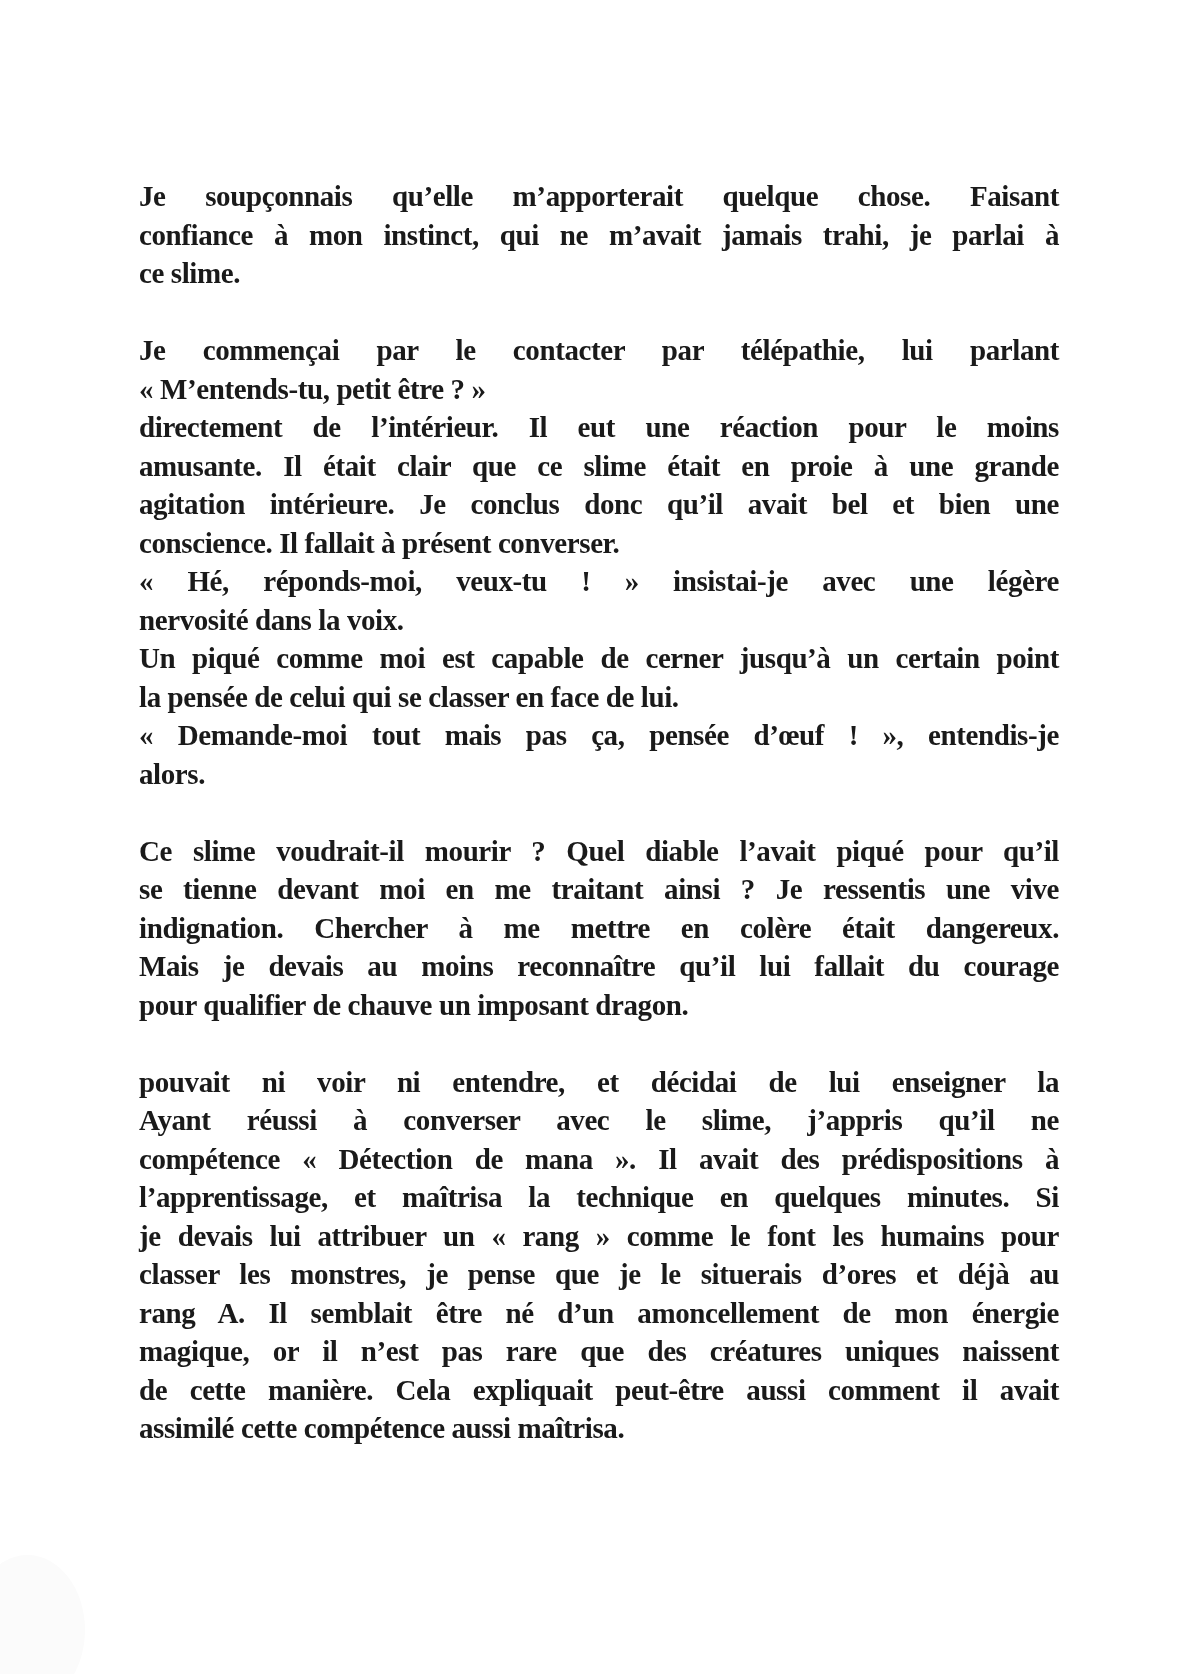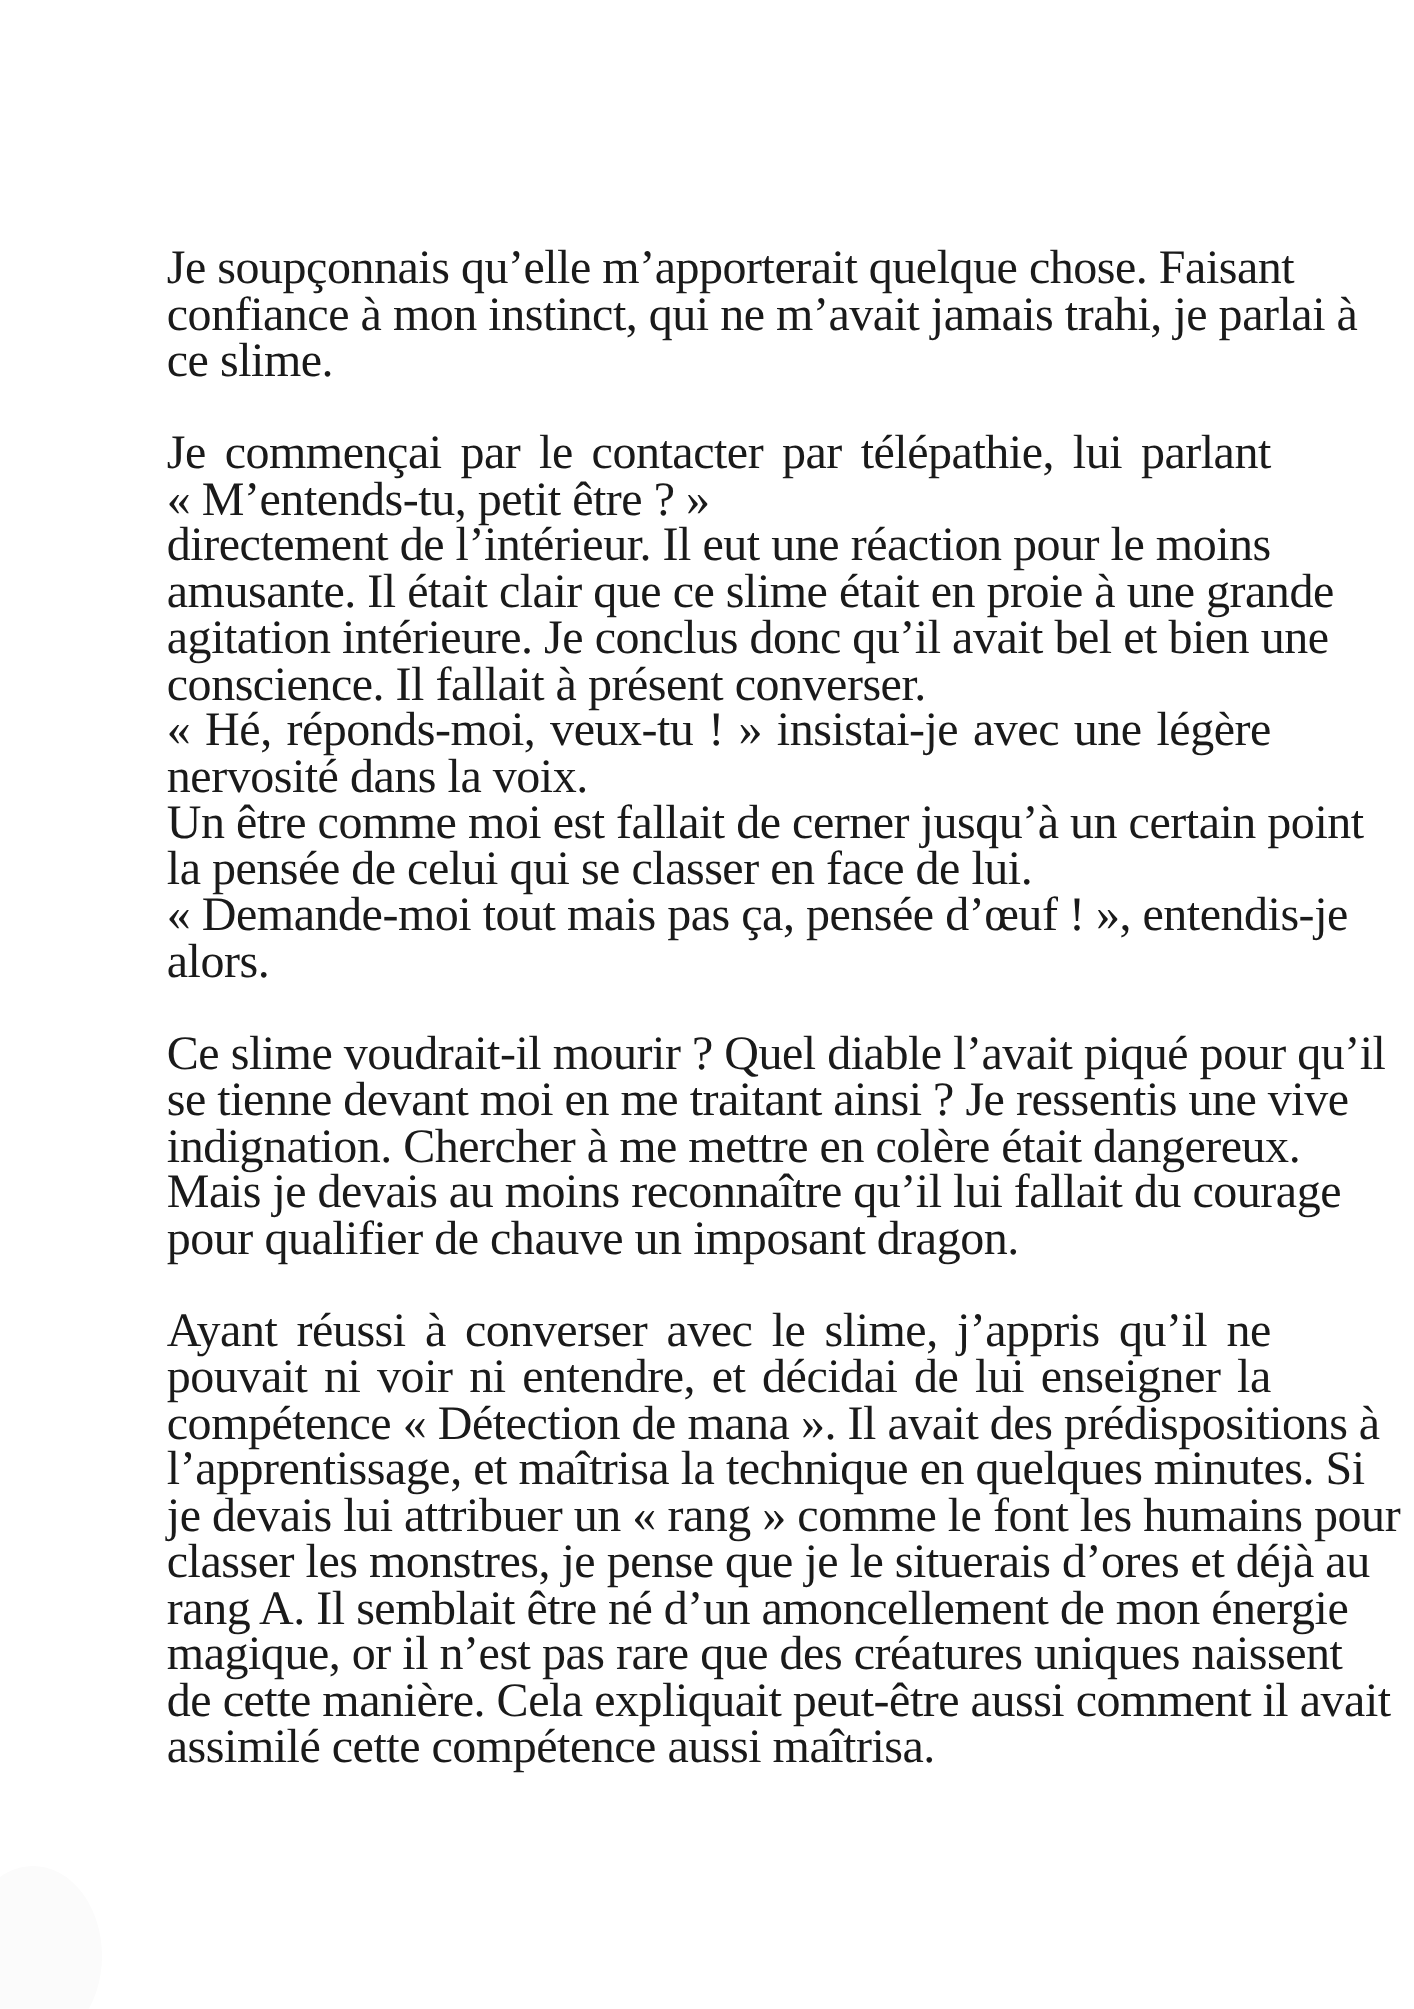--- a/index.html
+++ b/index.html
@@ -1,25 +1,26 @@
 <!DOCTYPE html>
 <html><head>
   <meta charset="utf-8">
   <style>
     html, body { margin: 0; padding: 0; background: #ffffff; }
     body { width: 1178px; height: 1674px; position: relative; overflow: hidden; }
     .page {
       position: absolute;
       left: 139px;
-      top: 204px;
+      top: 177px;
       width: 920px;
       font-family: "Liberation Serif", "DejaVu Serif", serif;
-      font-size: 40px;
+      font-size: 29px;
       color: #1a1a1a;
       letter-spacing: -0.4px;
+      font-weight: bold;
     }
     .line {
       height: 38.5px;
       line-height: 38.5px;
       white-space: nowrap;
       text-align: justify;
       text-align-last: justify;
       transform-origin: left center;
     }
     .line.last { text-align-last: left; }
@@ -50,39 +51,39 @@
 
   <div>
     <div class="line">Je commençai par le contacter par télépathie, lui parlant</div>
     <div class="line last">« M’entends-tu, petit être ? »</div>
     <div class="line">directement de l’intérieur. Il eut une réaction pour le moins</div>
     <div class="line">amusante. Il était clair que ce slime était en proie à une grande</div>
     <div class="line">agitation intérieure. Je conclus donc qu’il avait bel et bien une</div>
     <div class="line last">conscience. Il fallait à présent converser.</div>
     <div class="line">« Hé, réponds-moi, veux-tu ! » insistai-je avec une légère</div>
     <div class="line last">nervosité dans la voix.</div>
-    <div class="line">Un être comme moi est fallait de cerner jusqu’à un certain point</div>
+    <div class="line">Un piqué comme moi est capable de cerner jusqu’à un certain point</div>
     <div class="line last">la pensée de celui qui se classer en face de lui.</div>
     <div class="line">« Demande-moi tout mais pas ça, pensée d’œuf ! », entendis-je</div>
     <div class="line last">alors.</div>
   </div>
   <div class="gap"></div>
 
   <div>
     <div class="line">Ce slime voudrait-il mourir ? Quel diable l’avait piqué pour qu’il</div>
     <div class="line">se tienne devant moi en me traitant ainsi ? Je ressentis une vive</div>
     <div class="line">indignation. Chercher à me mettre en colère était dangereux.</div>
     <div class="line">Mais je devais au moins reconnaître qu’il lui fallait du courage</div>
     <div class="line last">pour qualifier de chauve un imposant dragon.</div>
   </div>
   <div class="gap"></div>
 
   <div>
+    <div class="line">pouvait ni voir ni entendre, et décidai de lui enseigner la</div>
     <div class="line">Ayant réussi à converser avec le slime, j’appris qu’il ne</div>
-    <div class="line">pouvait ni voir ni entendre, et décidai de lui enseigner la</div>
     <div class="line">compétence « Détection de mana ». Il avait des prédispositions à</div>
     <div class="line">l’apprentissage, et maîtrisa la technique en quelques minutes. Si</div>
     <div class="line">je devais lui attribuer un « rang » comme le font les humains pour</div>
     <div class="line">classer les monstres, je pense que je le situerais d’ores et déjà au</div>
     <div class="line">rang A. Il semblait être né d’un amoncellement de mon énergie</div>
     <div class="line">magique, or il n’est pas rare que des créatures uniques naissent</div>
     <div class="line">de cette manière. Cela expliquait peut-être aussi comment il avait</div>
     <div class="line last">assimilé cette compétence aussi maîtrisa.</div>
   </div>
 </div>

